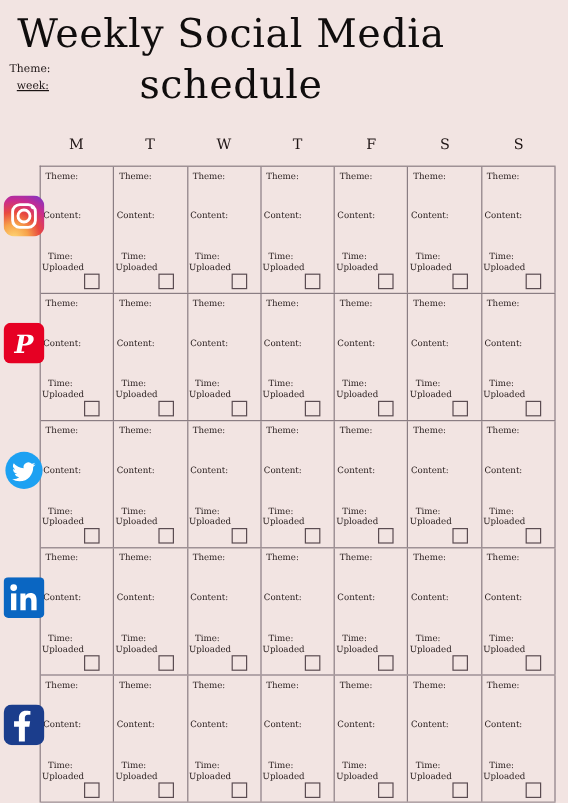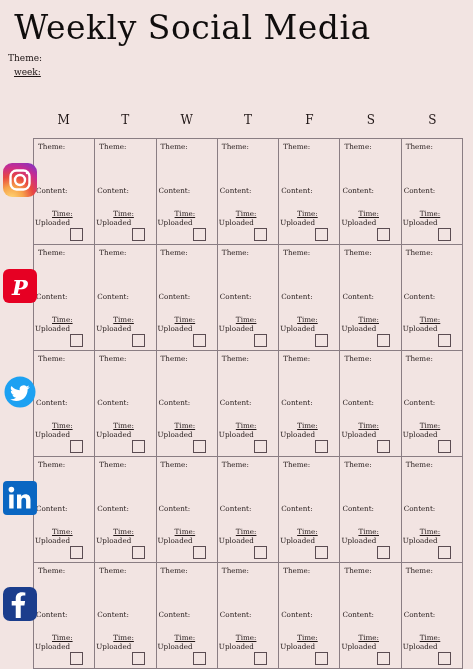--- a/index.html
+++ b/index.html
@@ -75,22 +75,22 @@
     padding:3px 0 0 3px;
   }
   .lbl {
     position:absolute;
     font-family:"DejaVu Serif", serif;
     font-size:7.2px;
     color:#241a1a;
     white-space:nowrap;
   }
   .lbl.theme   { left:4px;  top:3px; }
-  .lbl.content { left:2px;  top:47px; }
-  .lbl.time    { left:18px; top:70px;text-decoration:underline; }
+  .lbl.content { left:2px;  top:36px; }
+  .lbl.time    { left:6px; top:70px; }
   .lbl.uploaded{ left:1px;  bottom:17px; }
   .chk {
     position:absolute;
     right:11px; bottom:3px;
     width:13px; height:13px;
     border:1px solid #5b4c52;
     background:transparent;
   }
 
   
@@ -102,20 +102,21 @@
   }
   .icon svg { display:block; width:34px; height:34px; }
 </style>
 </head>
 <body>
 
 <div class="page">
 
   <div class="title">
     <span>Weekly Social Media</span>
+    <span class="line2">schedule</span>
   </div>
 
   <div class="meta">
     <span>Theme:</span>
     <span class="w">week:</span>
   </div>
 
   <div class="days">
       <div class="day">M</div>
       <div class="day">T</div>

